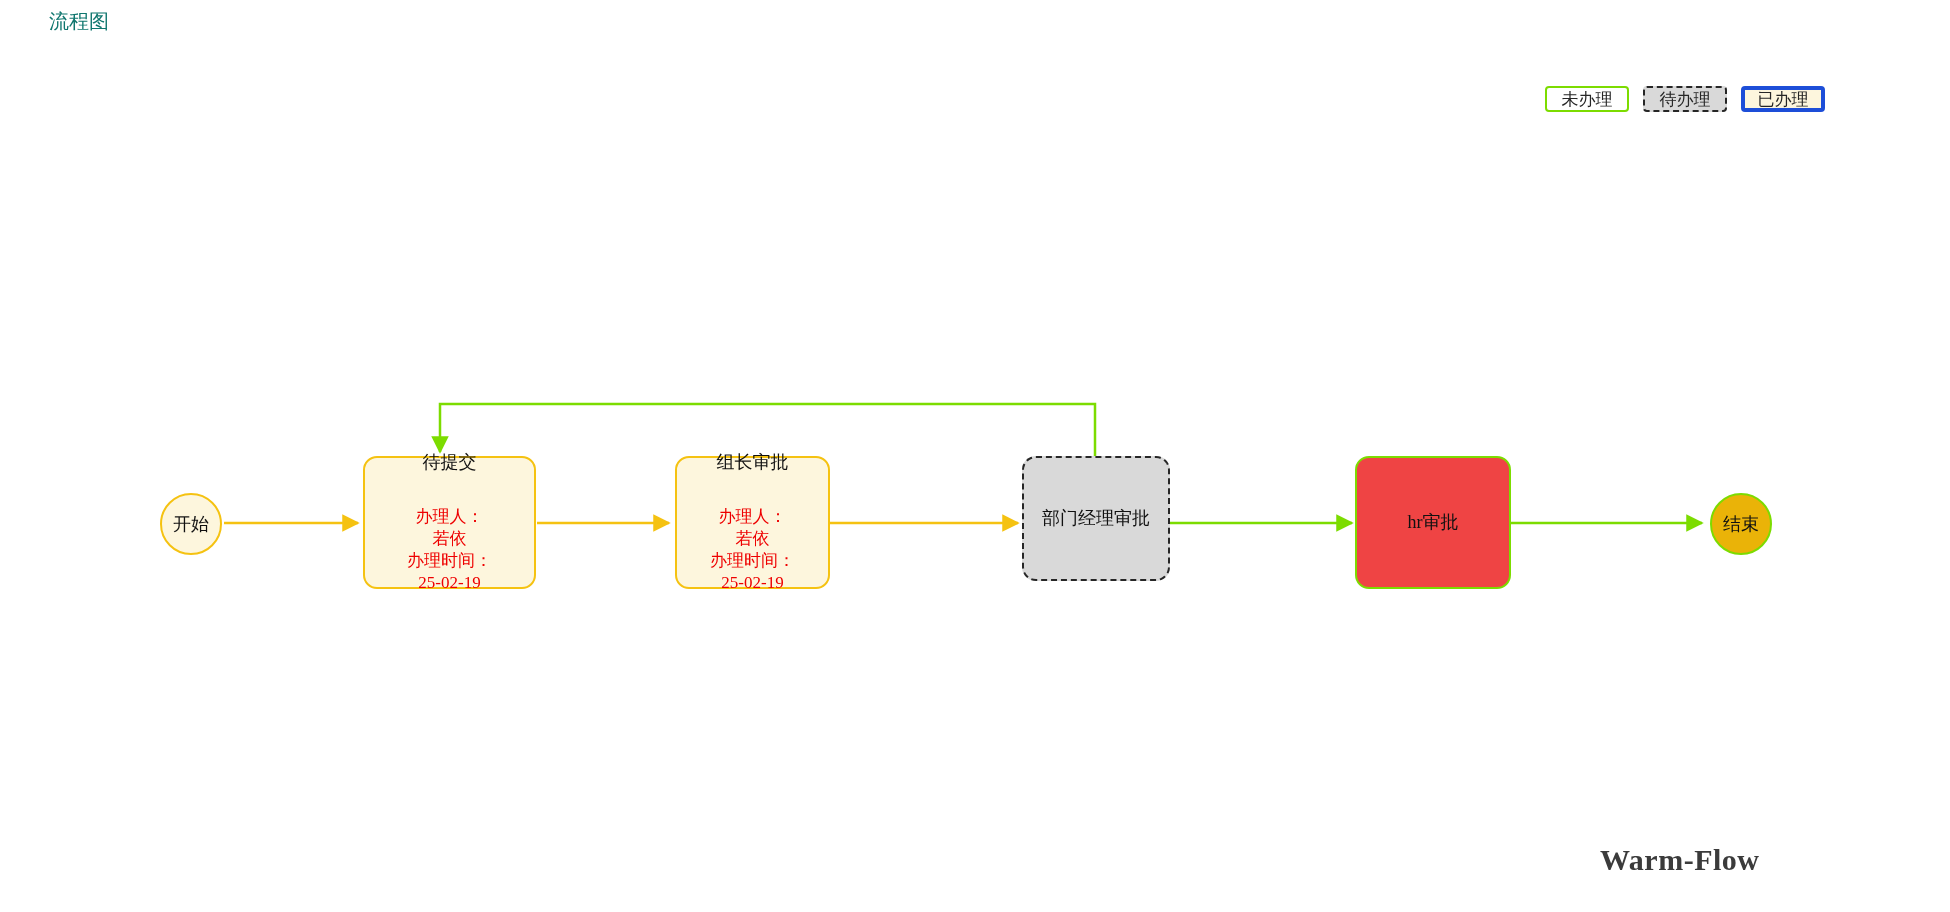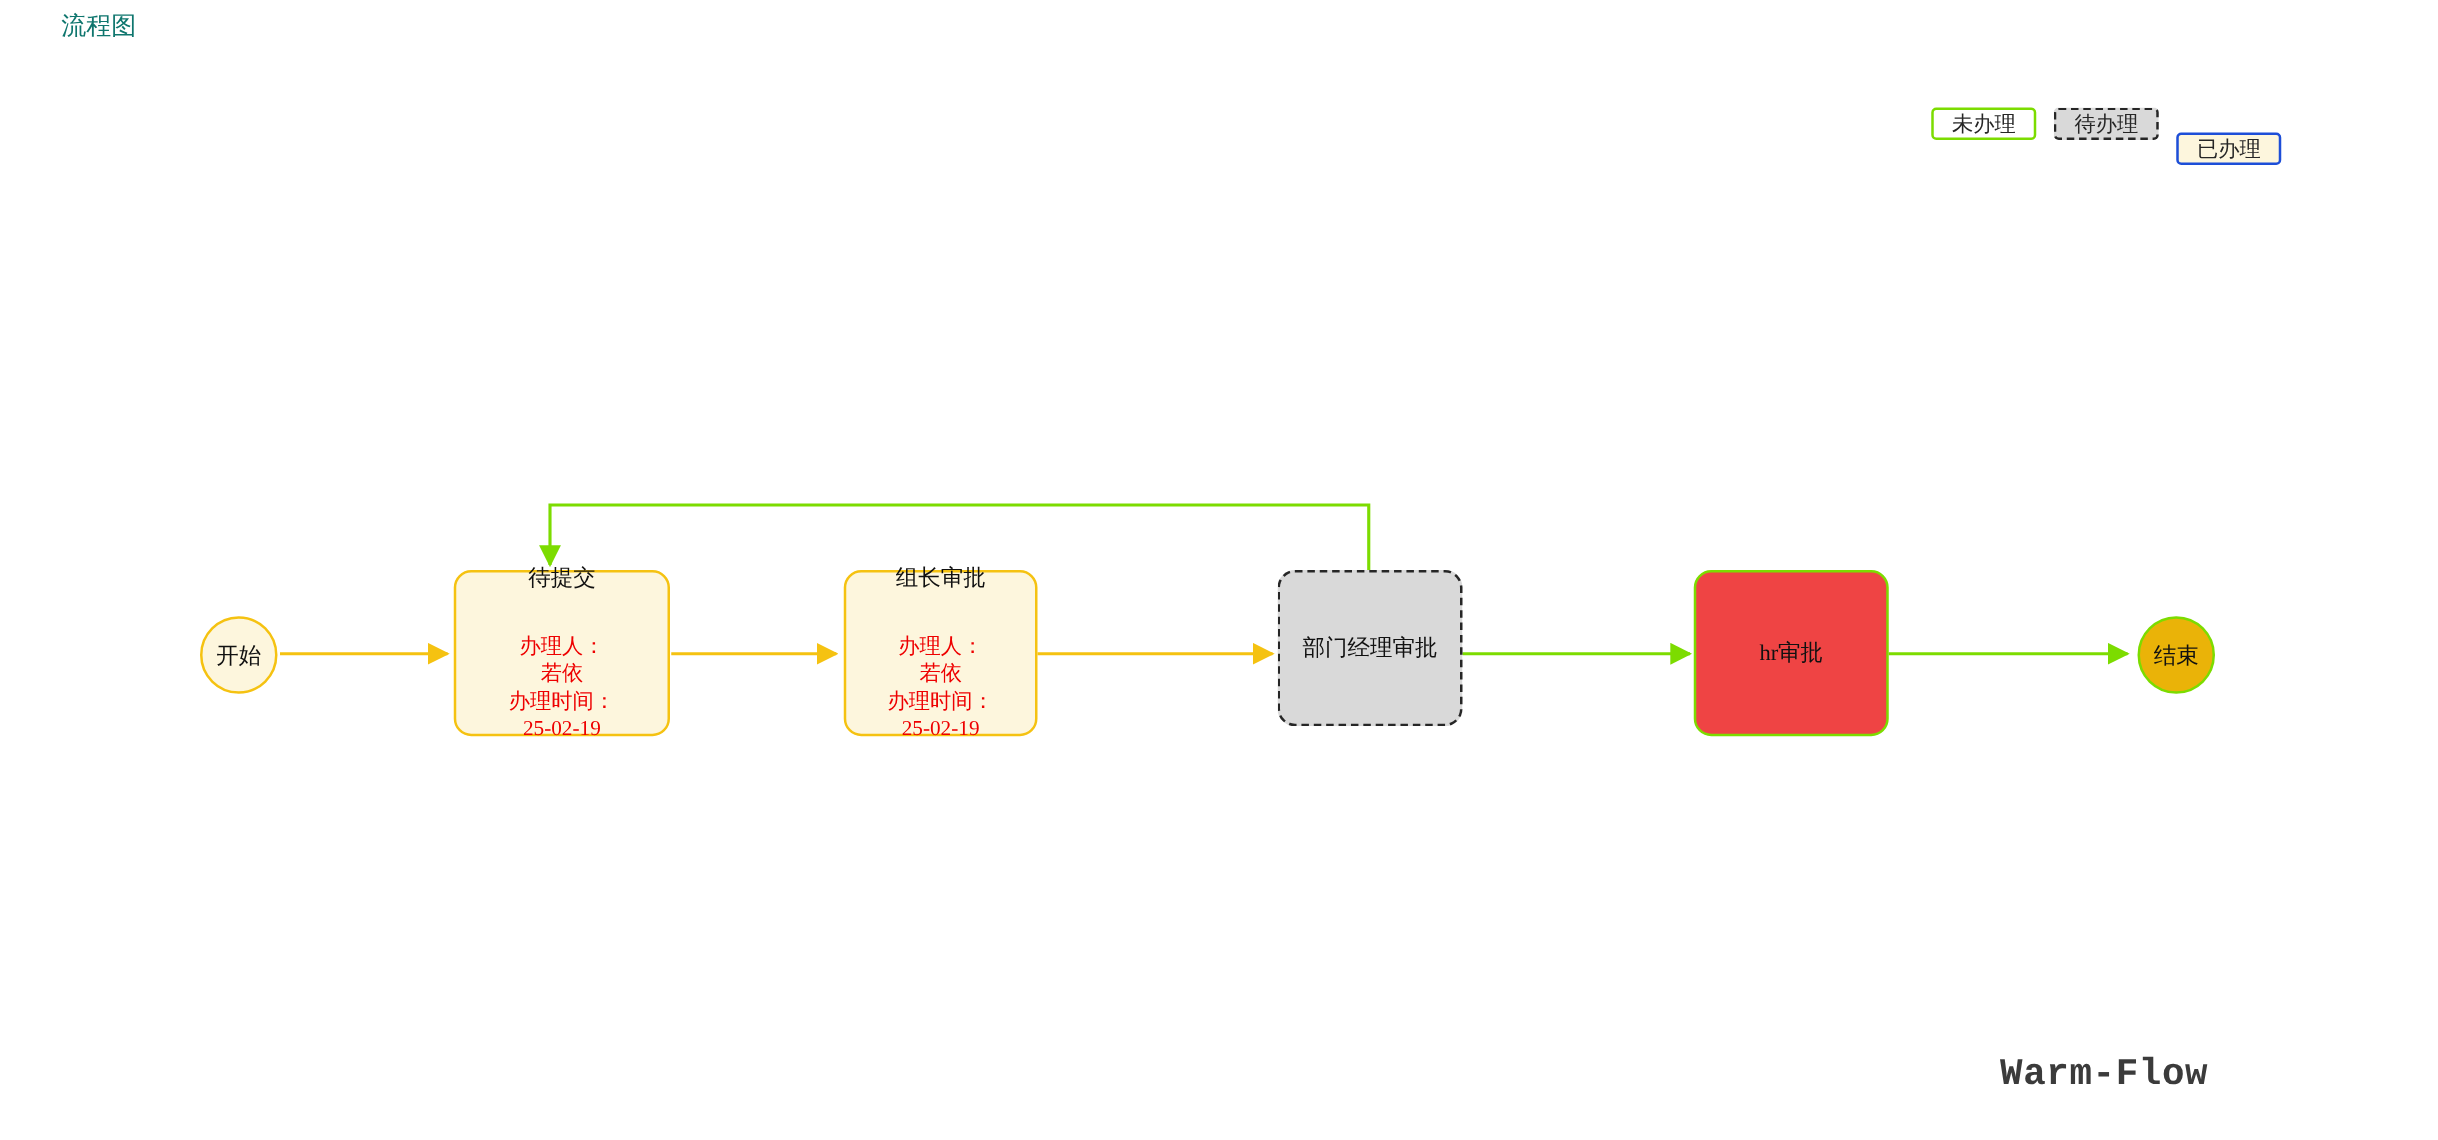--- a/index.html
+++ b/index.html
@@ -55,23 +55,22 @@
   }
   .legend-item.untreated {
     border: 2px solid #7cdc00;
     background: #ffffff;
   }
   .legend-item.pending {
     border: 2px dashed #262626;
     background: #d9d9d9;
   }
   .legend-item.done {
-    border: 2px solid #1d4ed8;
+    border: 4px solid #1d4ed8;
     background: #fdf6dd;
-    margin-top: 20px;
   }
 
   
   #diagram {
     position: absolute;
     left: 0;
     top: 0;
     width: 1950px;
     height: 912px;
   }
@@ -144,21 +143,21 @@
 
   
   #watermark {
     position: absolute;
     left: 1600px;
     top: 843px;
     font-size: 30px;
     font-weight: bold;
     color: #3b3b3b;
     letter-spacing: 0.5px;
-    font-family: Liberation Mono, monospace;
+    font-family: Liberation Serif, serif;
     white-space: nowrap;
   }
 </style>
 </head>
 <body>
 
 <div id="page-title">流程图</div>
 
 <div id="legend">
   <div class="legend-item untreated">

